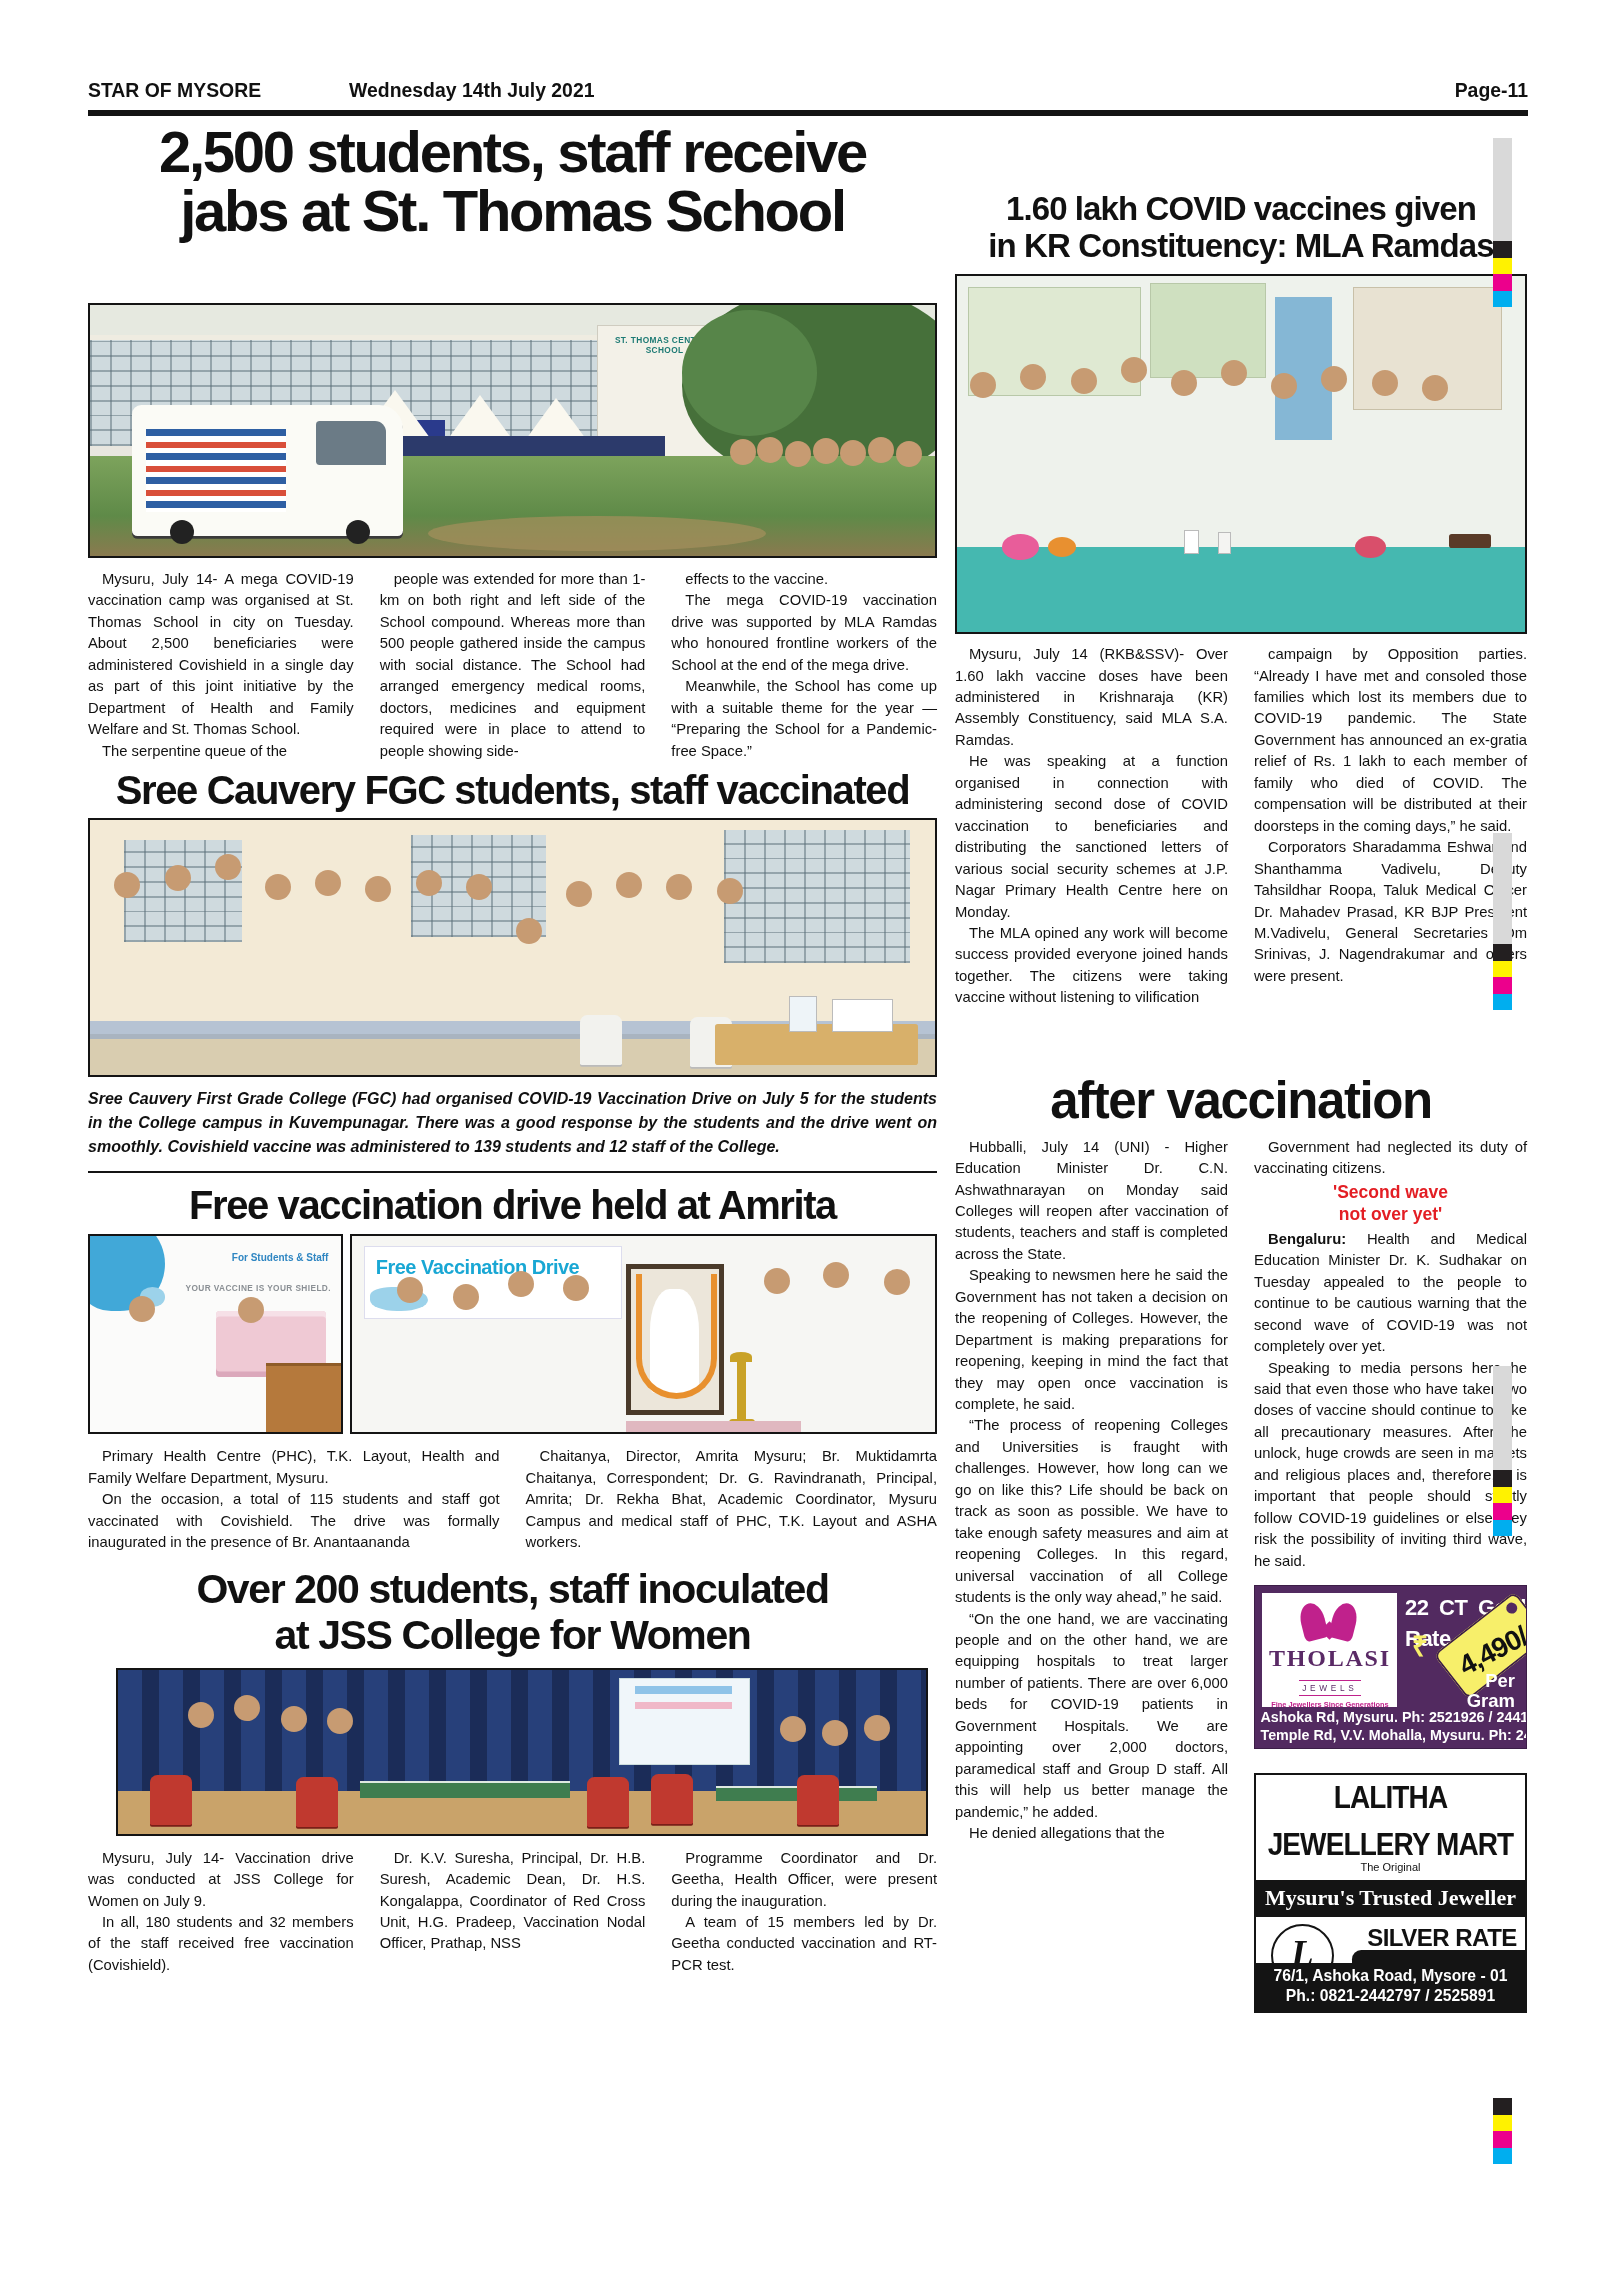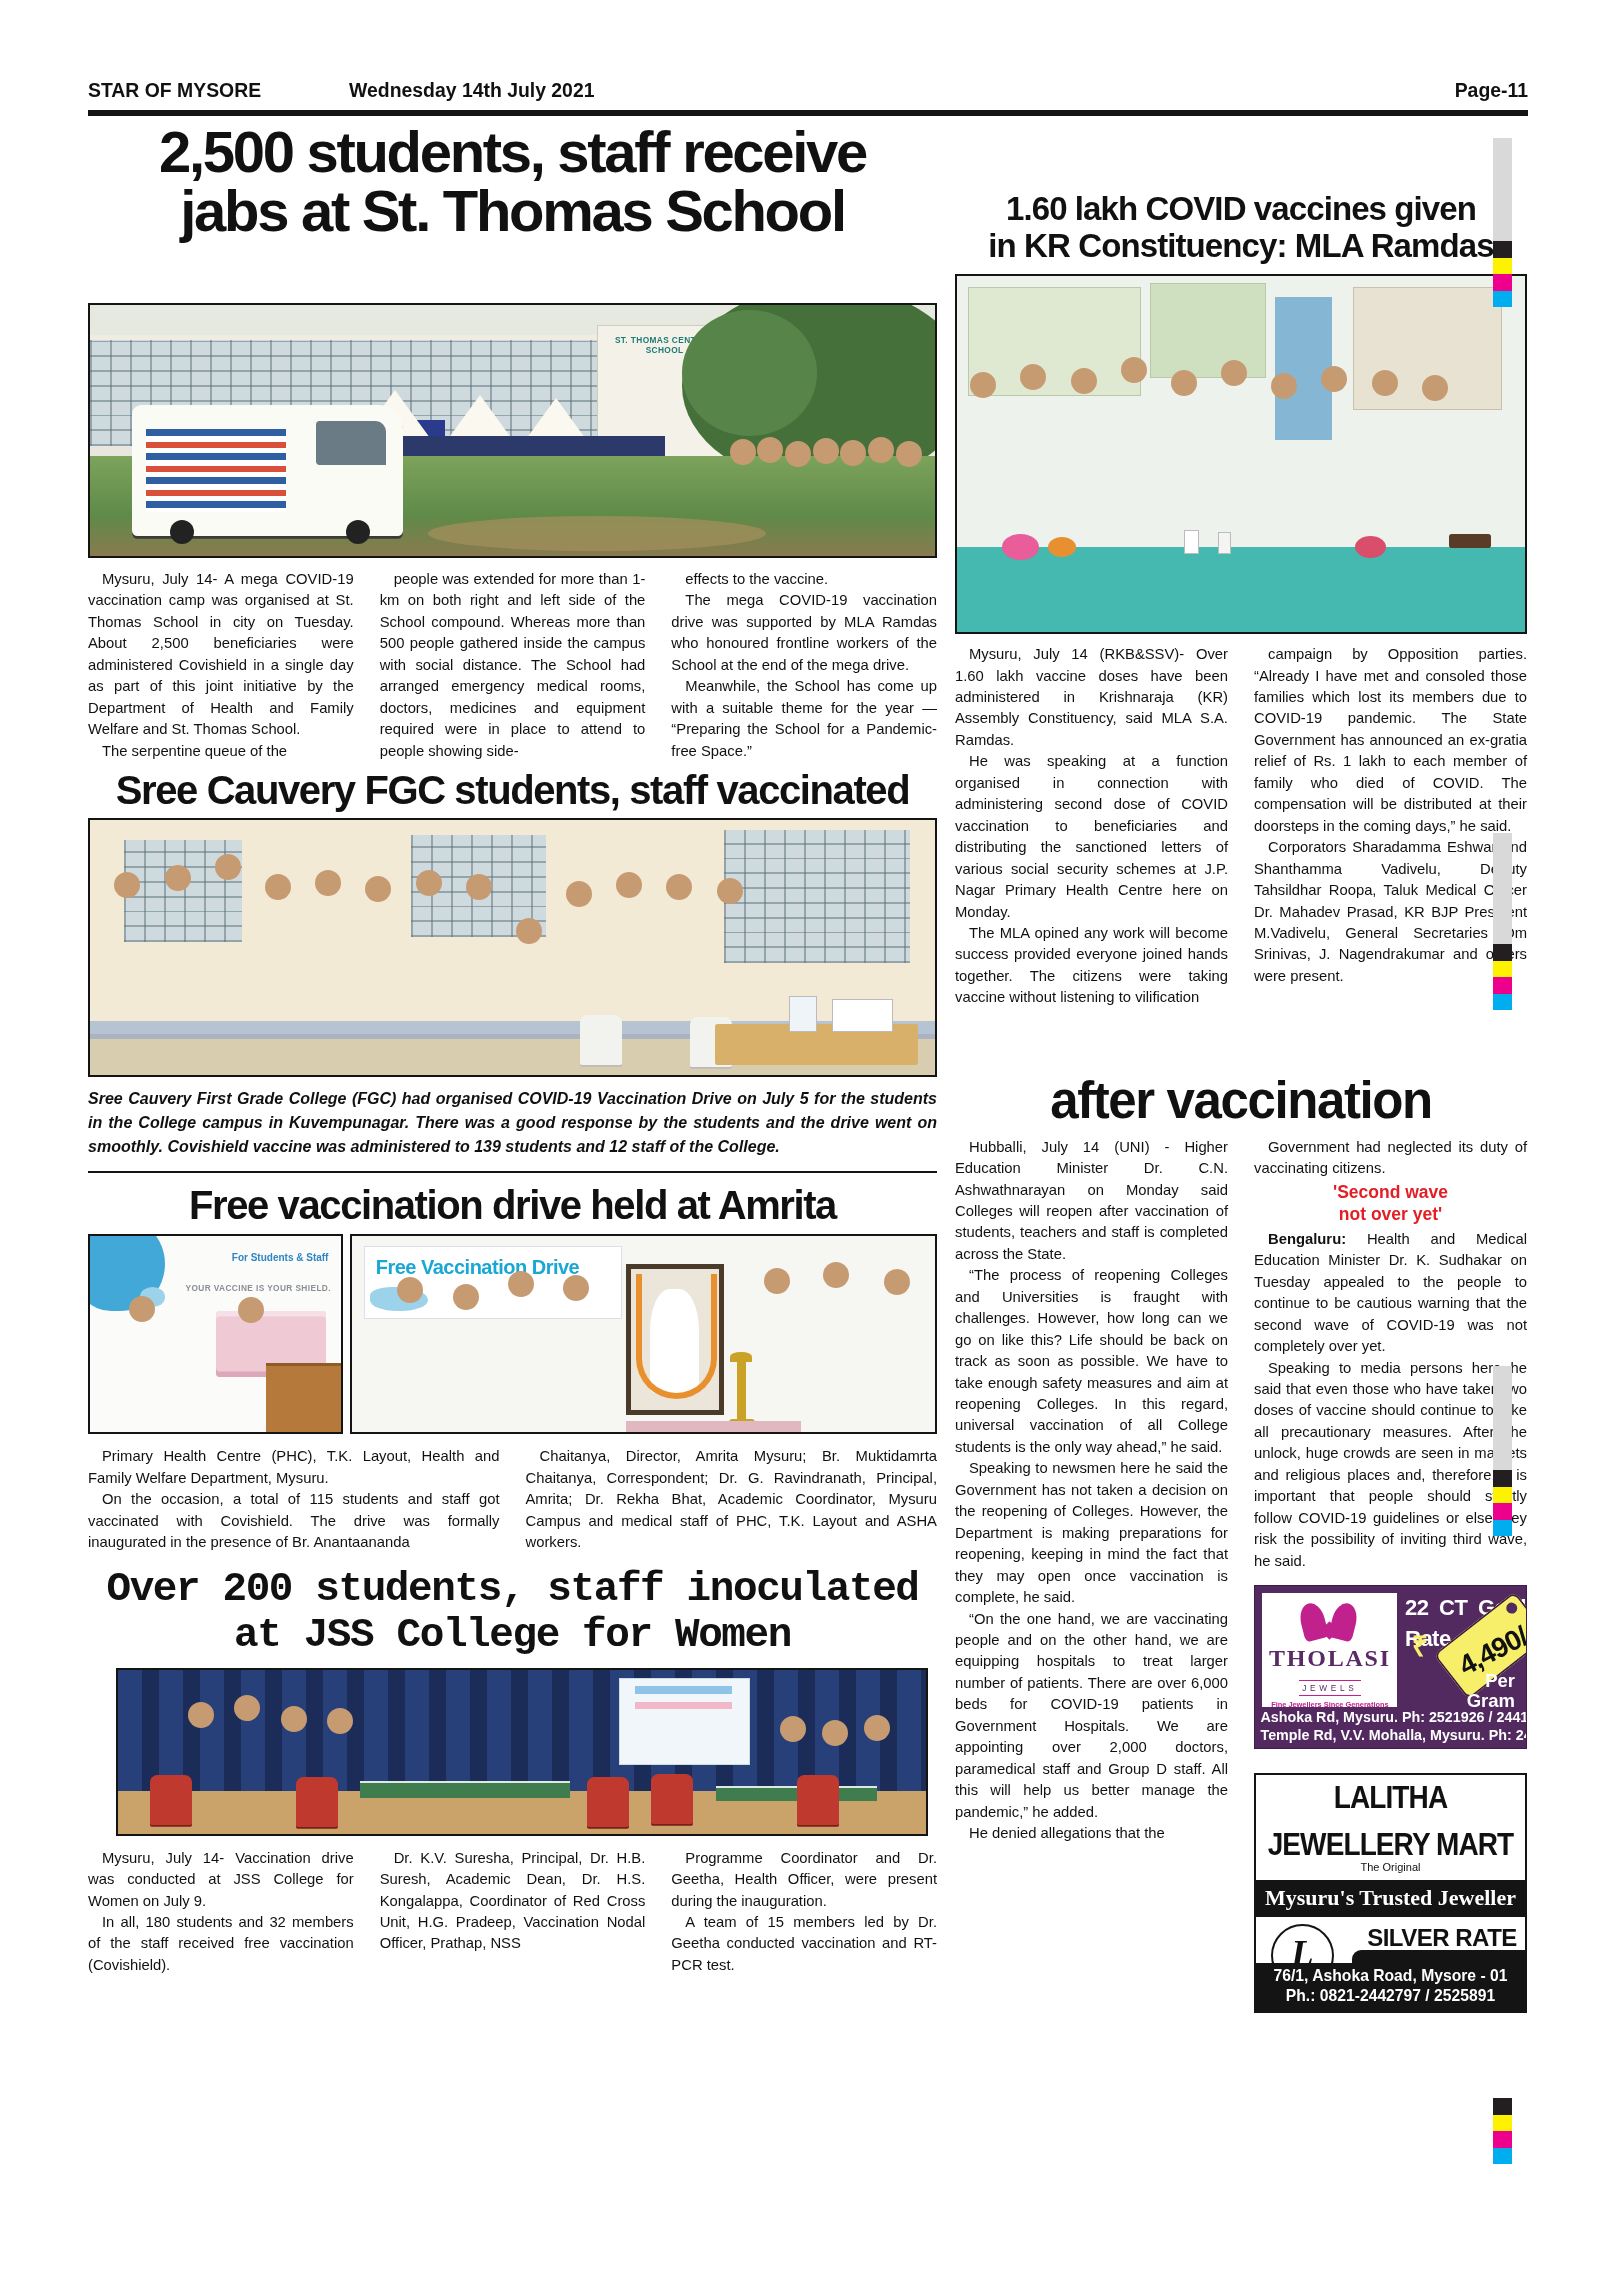--- a/index.html
+++ b/index.html
@@ -248,21 +248,21 @@
     <div class="cols" style="margin-top:12px;">
       <div class="col">
         <p>Primary Health Centre (PHC), T.K. Layout, Health and Family Welfare Department, Mysuru.</p>
         <p>On the occasion, a total of 115 students and staff got vaccinated with Covishield. The drive was formally inaugurated in the presence of Br. Anantaananda</p>
       </div>
       <div class="col">
         <p>Chaitanya, Director, Amrita Mysuru; Br. Muktidamrta Chaitanya, Correspondent; Dr. G. Ravindranath, Principal, Amrita; Dr. Rekha Bhat, Academic Coordinator, Mysuru Campus and medical staff of PHC, T.K. Layout and ASHA workers.</p>
       </div>
     </div>
 
-    <h2 class="h-md" style="margin-top:13px;font-size:41px;letter-spacing:-1.4px;font-family:Liberation Mono, monospace;">
+    <h2 class="h-md" style="margin-top:13px;font-size:41px;letter-spacing:-1.4px;">
       <span>Over 200 students, staff inoculated</span><br>
       <span>at JSS College for Women</span>
     </h2>
 
     <div class="photo curtain" style="margin:9.2px 9.2px 0 28px;height:164px;">
       <div class="abs" style="left:0;bottom:0;width:100%;height:26%;background:#c9a36a;"></div>
       <div class="abs" style="left:62%;top:5%;width:16%;height:52%;background:#f0f6fa;border:0.9px solid #cdd;"></div>
       <div class="abs" style="left:64%;top:10%;width:12%;height:5%;background:#8fc3e8;"></div>
       <div class="abs" style="left:64%;top:20%;width:12%;height:4%;background:#f0b8c8;"></div>
       <div class="abs" style="left:30%;bottom:22%;width:26%;height:9%;background:#3f7d4f;border-top:2.8px solid #dfe9e2;"></div>
@@ -347,22 +347,22 @@
     </div>
 
     <h2 class="h-col" style="margin-top:14.8px;">
       <br>
       <span>after vaccination</span>
     </h2>
 
     <div class="cols" style="margin-top:11px;">
       <div class="col">
         <p>Hubballi, July 14 (UNI) - Higher Education Minister Dr. C.N. Ashwathnarayan on Monday said Colleges will reopen after vaccination of students, teachers and staff is completed across the State.</p>
+        <p>Speaking to newsmen here he said the Government has not taken a decision on the reopening of Colleges. However, the Department is making preparations for reopening, keeping in mind the fact that they may open once vaccination is complete, he said.</p>
         <p>“The process of reopening Colleges and Universities is fraught with challenges. However, how long can we go on like this? Life should be back on track as soon as possible. We have to take enough safety measures and aim at reopening Colleges. In this regard, universal vaccination of all College students is the only way ahead,” he said.</p>
-        <p>Speaking to newsmen here he said the Government has not taken a decision on the reopening of Colleges. However, the Department is making preparations for reopening, keeping in mind the fact that they may open once vaccination is complete, he said.</p>
         <p>“On the one hand, we are vaccinating people and on the other hand, we are equipping hospitals to treat larger number of patients. There are over 6,000 beds for COVID-19 patients in Government Hospitals. We are appointing over 2,000 doctors, paramedical staff and Group D staff. All this will help us better manage the pandemic,” he added.</p>
         <p>He denied allegations that the</p>
       </div>
       <div class="col">
         <p>Government had neglected its duty of vaccinating citizens.</p>
         <div class="red-sub">
           <span>'Second wave</span><br>
           <span>not over yet'</span>
         </div>
         <p><span class="lead-bold">Bengaluru:</span><span> Health and Medical Education Minister Dr. K. Sudhakar on Tuesday appealed to the people to continue to be cautious warning that the second wave of COVID-19 was not completely over yet.</span></p>

